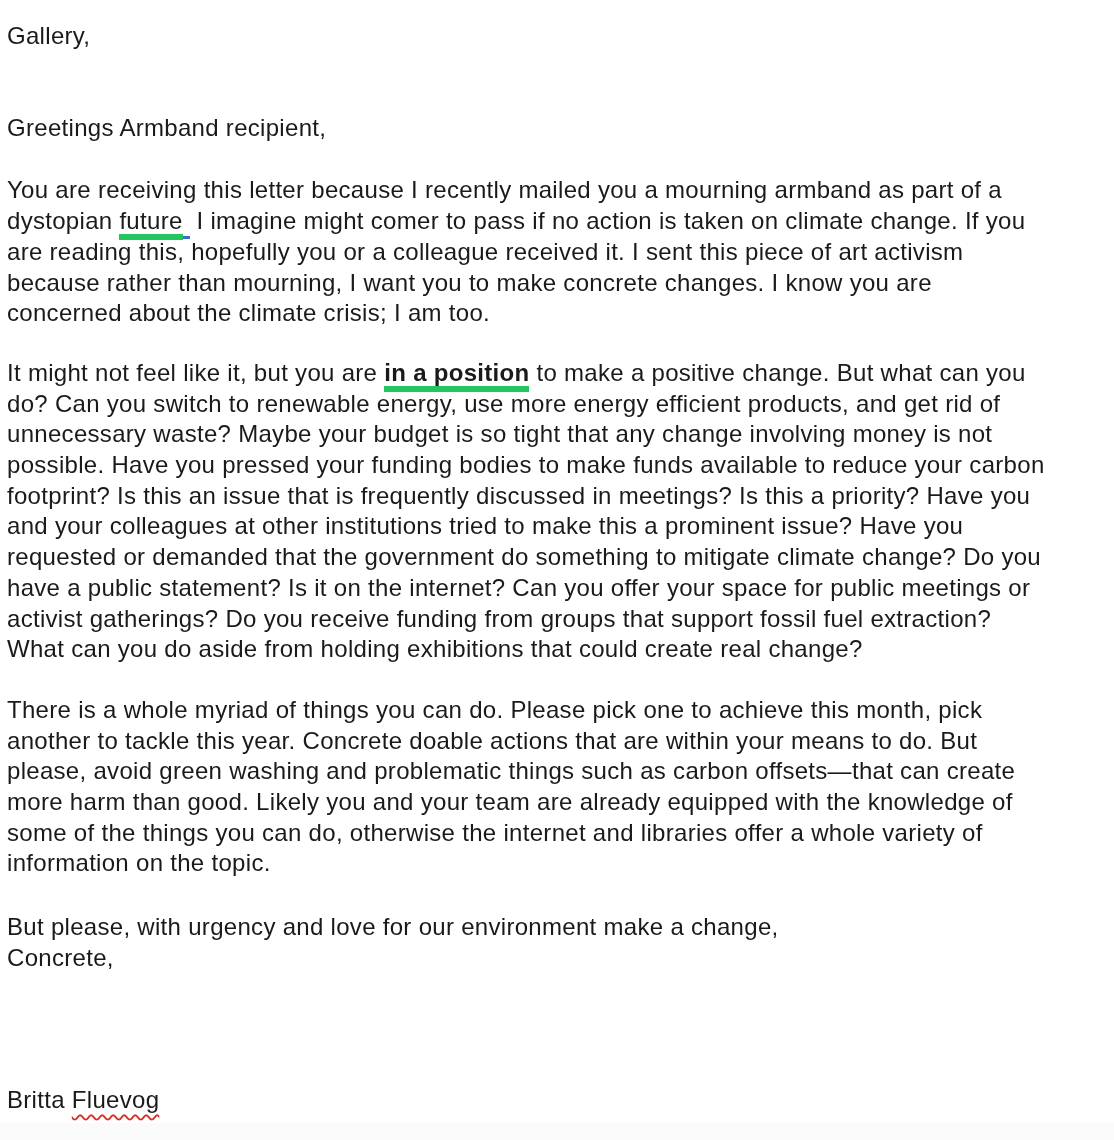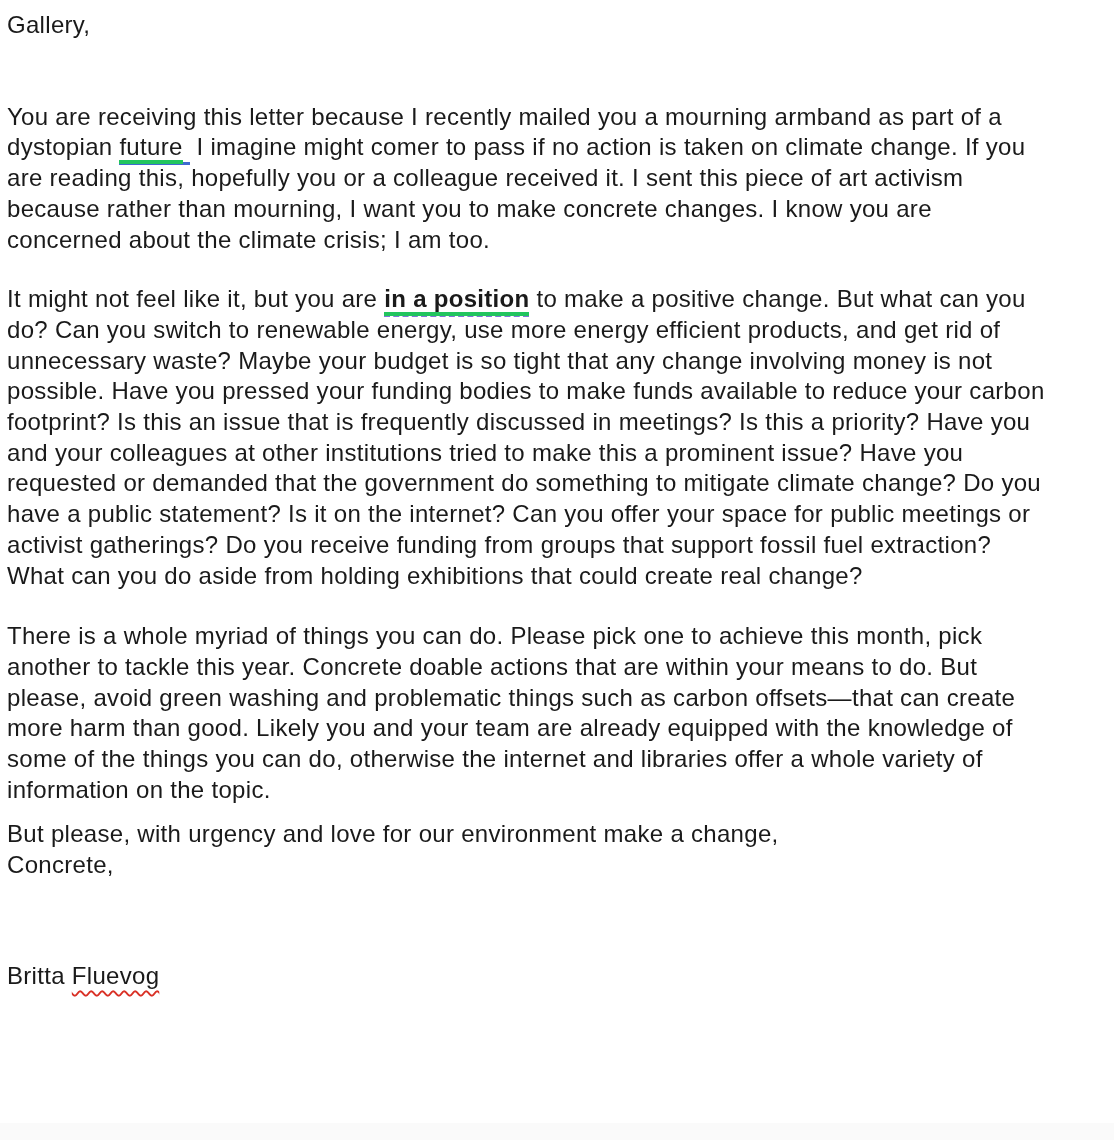--- a/index.html
+++ b/index.html
@@ -10,41 +10,41 @@
   body {
     width: 1114px;
     height: 1140px;
     overflow: hidden;
     position: relative;
     font-family: "Liberation Sans", "DejaVu Sans", sans-serif;
     color: #1a1a1a;
   }
   .page {
     position: absolute;
-    top: 10px;
+    top: 21px;
     left: 7px;
     width: 1046px;
     font-size: 24px;
     line-height: 30.7px;
     letter-spacing: 0.3px;
   }
   .line, .para {
     margin: 0;
   }
   .salutation        { margin-bottom: 61px; }
   .greeting          { margin-bottom: 32px; }
   .para-1            { margin-bottom: 29px; }
   .para-2            { margin-bottom: 30px; }
-  .para-3            { margin-bottom: 14px; }
+  .para-3            { margin-bottom: 33px; }
   .closing-block     { margin-bottom: 0; }
-  .signature-line    { margin-top: 80px; white-space: nowrap; }
+  .signature-line    { margin-top: 111px; white-space: nowrap; }
 
   
   .u-black {
-    border-bottom: 4px solid #22c55e;
+    border-bottom: 6px solid #22c55e;
     padding-bottom: 0px;
   }
   
   .flag-grammar {
     border-bottom: 3px solid #3f6ad0;
     padding-bottom: 2px;
     padding-right: 7px;
     cursor: text;
   }
   
@@ -75,20 +75,21 @@
     pointer-events: none;
   }
 </style>
 </head>
 <body>
 
 <div class="page">
 
   <p class="line salutation">Gallery,</p>
 
+  <p class="line greeting">Greetings Armband recipient,</p>
 
   <p class="para para-1"><span>You are receiving this letter because I recently mailed you a mourning armband as part of a dystopian </span><span class="flag-grammar"><span class="u-black">future</span></span><span> I imagine might comer to pass if no action is taken on climate change. If you are reading this, hopefully you or a colleague received it. I sent this piece of art activism because rather than mourning, I want you to make concrete changes. I know you are concerned about the climate crisis; I am too.</span></p>
 
   <p class="para para-2"><span>It might not feel like it, but you are </span><span class="flag-style"><span class="u-black">in a position</span></span><span> to make a positive change. But what can you do? Can you switch to renewable energy, use more energy efficient products, and get rid of unnecessary waste? Maybe your budget is so tight that any change involving money is not possible. Have you pressed your funding bodies to make funds available to reduce your carbon footprint? Is this an issue that is frequently discussed in meetings? Is this a priority? Have you and your colleagues at other institutions tried to make this a prominent issue? Have you requested or demanded that the government do something to mitigate climate change? Do you have a public statement? Is it on the internet? Can you offer your space for public meetings or activist gatherings? Do you receive funding from groups that support fossil fuel extraction? What can you do aside from holding exhibitions that could create real change?</span></p>
 
   <p class="para para-3">There is a whole myriad of things you can do. Please pick one to achieve this month, pick another to tackle this year. Concrete doable actions that are within your means to do. But please, avoid green washing and problematic things such as carbon offsets—that can create more harm than good. Likely you and your team are already equipped with the knowledge of some of the things you can do, otherwise the internet and libraries offer a whole variety of information on the topic.</p>
 
   <div class="closing-block">
     <p class="line">But please, with urgency and love for our environment make a change,</p>
     <p class="line">Concrete,</p>

